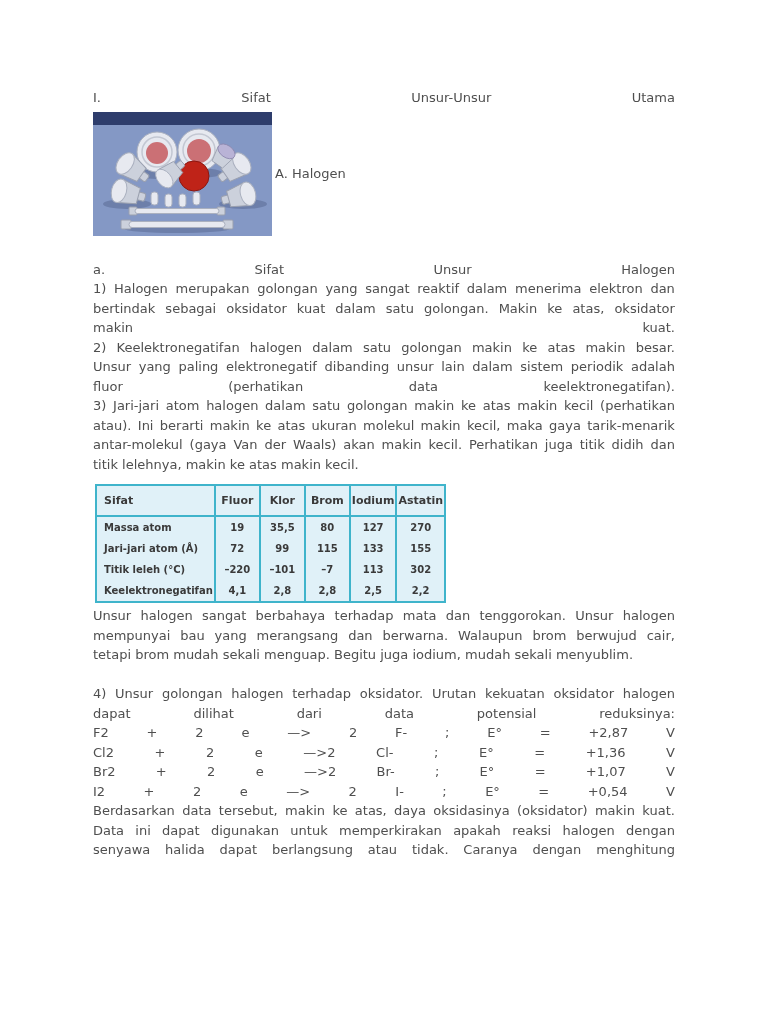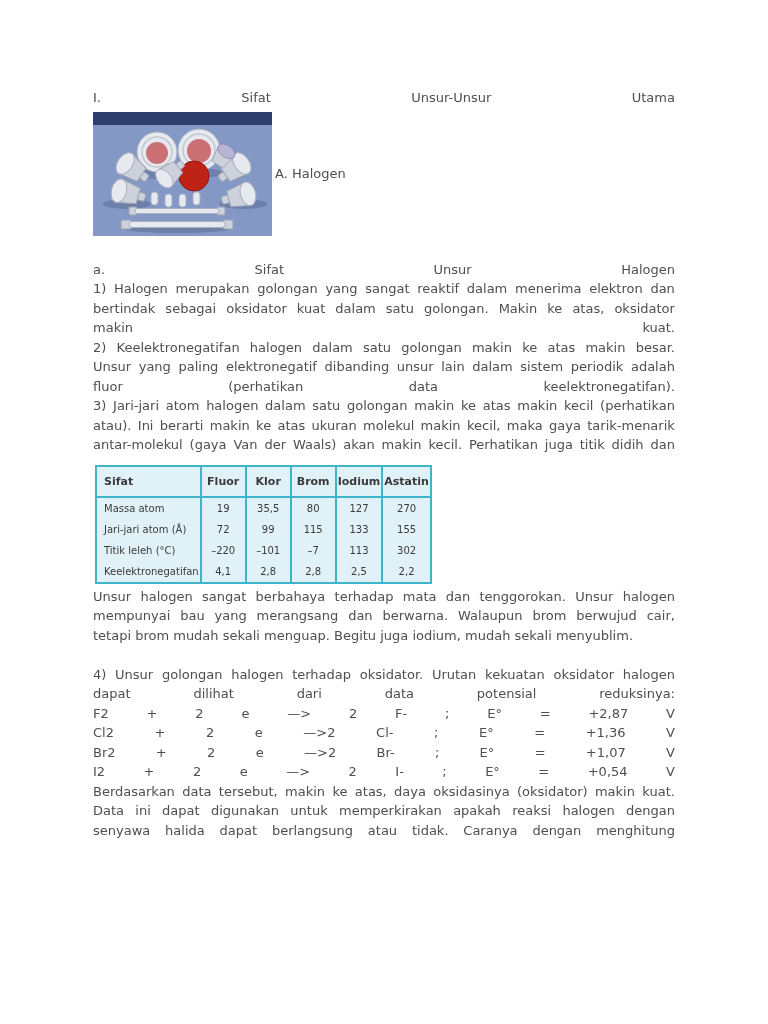--- a/index.html
+++ b/index.html
@@ -12,21 +12,21 @@
   .content{position:absolute;left:93px;top:88px;width:582px;font-size:13px}
   .tline{line-height:19.5px;min-height:19.5px;white-space:nowrap}
   .just{display:flex;justify-content:space-between;white-space:normal}
   .heading{line-height:19.5px;display:flex;justify-content:space-between}
   .figure-row{display:flex;align-items:center;margin-top:4px}
   .photo{width:179px;height:124px;display:block;flex:0 0 auto}
   .figure-label{margin-left:3px;line-height:15px}
   .subhead{margin-top:24px;display:flex;justify-content:space-between;line-height:19.5px}
   .table-wrap{margin:10px 0 3px 2px}
   table.prop{border-collapse:collapse;background:var(--tbl-bg,#e0f1f8);color:var(--tbl-text,#3a3a3a);font-size:10px;table-layout:fixed;border:2px solid var(--tbl-border,#3fb4cb)}
-  .prop th,.prop td{border-left:2px solid var(--tbl-border,#3fb4cb);text-align:center;font-weight:normal;padding:1px 1px;overflow:hidden}
+  .prop th,.prop td{border-left:2px solid var(--tbl-border,#3fb4cb);text-align:center;font-weight:bold;padding:1px 1px;overflow:hidden}
   .prop th:first-child,.prop td:first-child{border-left:none;text-align:left;padding-left:7px}
   .prop thead th{border-bottom:2px solid var(--tbl-border,#3fb4cb);font-weight:bold;font-size:11px;height:27px}
   .prop tbody td{height:19px}
   .prop tbody tr.lastrow td{height:37px;vertical-align:top;padding-top:1px}
   .gap-before{margin-top:19.5px}
   
   .ph-bg{fill:var(--photo-bg,#8498c5)}
   .ph-band{fill:var(--photo-band,#2e3d6c)}
   .ph-red{fill:var(--photo-red,#bf2318);stroke:#8c1710;stroke-width:1}
   .ph-lamp{fill:var(--lamp,#e7e9f0);stroke:var(--lamp-stroke,#aab0bf);stroke-width:1}
@@ -217,20 +217,21 @@
           <span>Waals)</span>
           <span>akan</span>
           <span>makin</span>
           <span>kecil.</span>
           <span>Perhatikan</span>
           <span>juga</span>
           <span>titik</span>
           <span>didih</span>
           <span>dan</span>
         </div>
+        <div class="tline">titik lelehnya, makin ke atas makin kecil.</div>
       </div>
 
     <div class="table-wrap">
       <table class="prop">
         <colgroup>
           <col style="width:92px">
           <col style="width:45px">
             <col style="width:45px">
             <col style="width:45px">
             <col style="width:45px">

